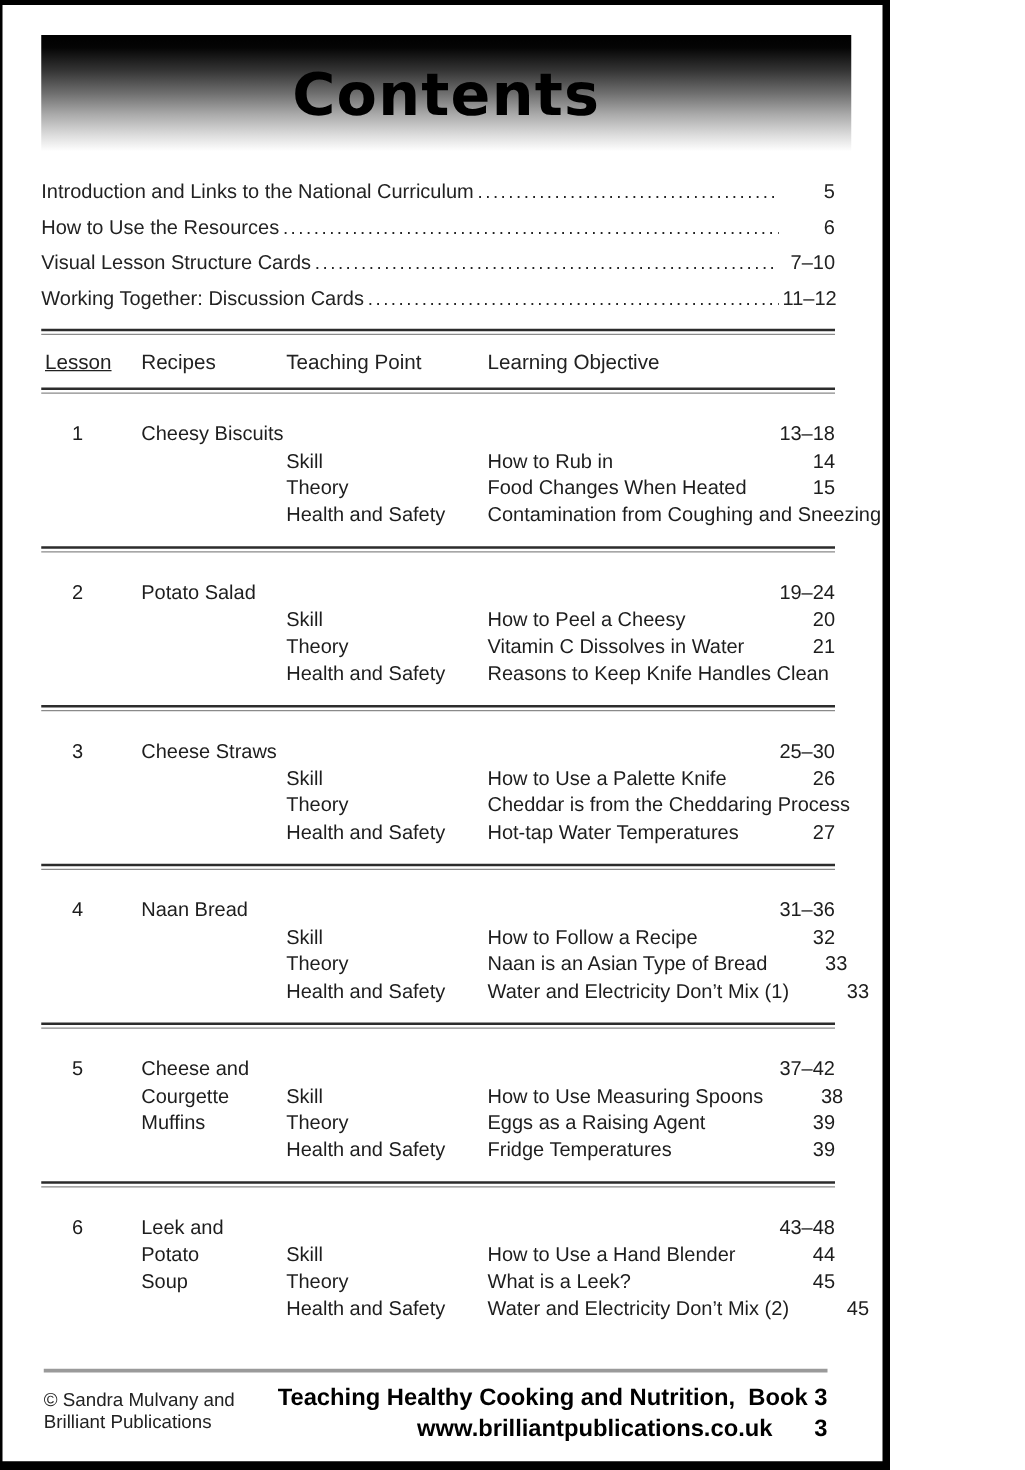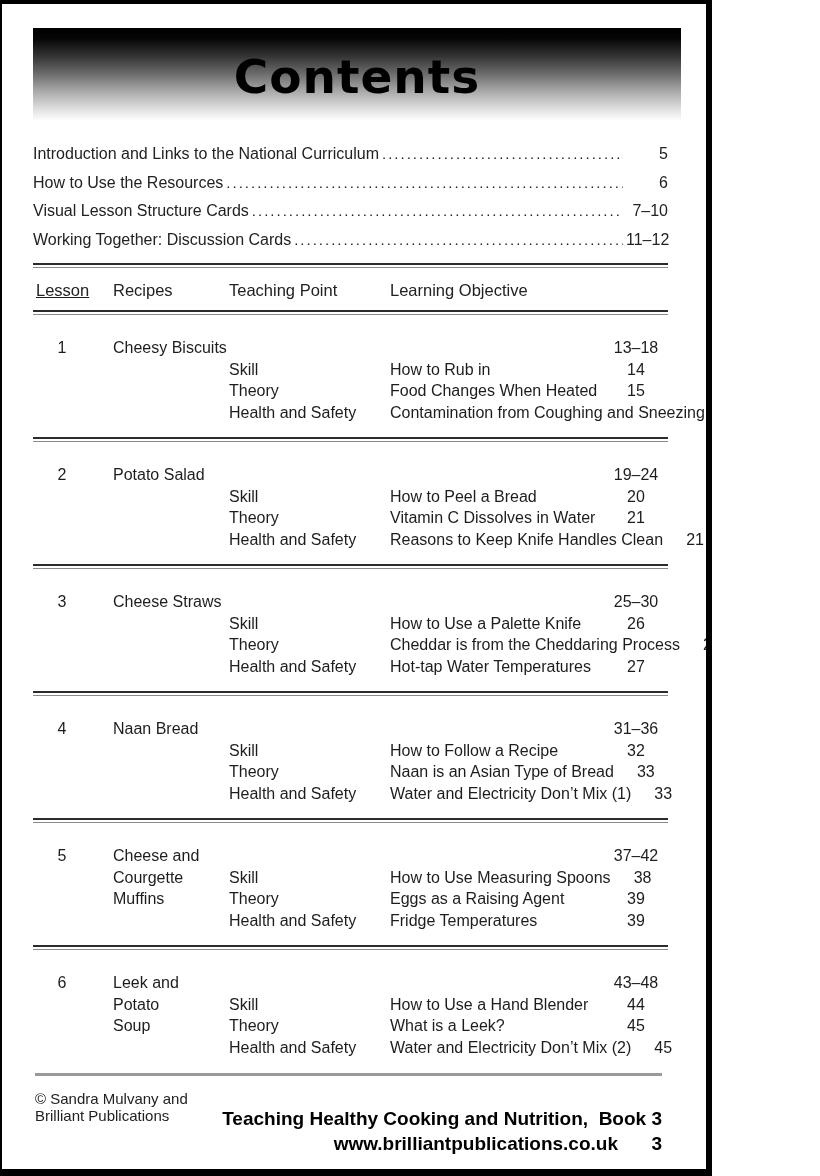--- a/index.html
+++ b/index.html
@@ -67,30 +67,30 @@
   .thead {
     padding:13px 0 10px 0;
     font-size:16.5px; color:#222;
   }
   .thead .h-lesson { padding-left:3px;text-decoration:underline; }
   .lesson-block { padding:22px 0 14px 0; }
   .lesson-row { line-height:21.5px; font-size:16px; color:#1d1d1d; }
   .cell-lesson { text-align:center; padding-right:22px; }
   .cell-recipe, .cell-point { white-space:nowrap; }
   .cell-objective { white-space:nowrap; overflow:visible; }
-  .cell-pages { text-align:center; white-space:nowrap; }
+  .cell-pages { text-align:right; white-space:nowrap; }
   
   .footer {
     position:absolute; left:33px; right:44px; bottom:14px;
   }
   .footer-rule { height:3px; background:#9a9a9a; margin-bottom:10px; }
   .footer-row { display:flex; justify-content:space-between; align-items:flex-start; }
   .copyright { font-size:15px; color:#222; padding-top:4px; }
   .footer-right { text-align:right; }
-  .book-title { font-weight:bold; font-size:19px; white-space:pre; color:#000;margin-top:22px; }
+  .book-title { font-weight:bold; font-size:19px; white-space:pre; color:#000; }
   .footer-line2 {
     display:flex; justify-content:flex-end; align-items:baseline;
     font-weight:bold; font-size:19px; margin-top:3px; color:#000;
   }
   .page-num { width:44px; text-align:right; }
 </style>
 </head>
 <body>
 
 <div class="page">
@@ -173,21 +173,21 @@
             <span class="cell-lesson">2</span>
             <span class="cell-recipe">Potato Salad</span>
             <span class="cell-point"></span>
             <span class="cell-objective"></span>
             <span class="cell-pages">19–24</span>
           </div>
           <div class="grid-row lesson-row">
             <span class="cell-lesson"></span>
             <span class="cell-recipe"></span>
             <span class="cell-point">Skill</span>
-            <span class="cell-objective">How to Peel a Bread</span>
+            <span class="cell-objective">How to Peel a Cheesy</span>
             <span class="cell-pages">20</span>
           </div>
           <div class="grid-row lesson-row">
             <span class="cell-lesson"></span>
             <span class="cell-recipe"></span>
             <span class="cell-point">Theory</span>
             <span class="cell-objective">Vitamin C Dissolves in Water</span>
             <span class="cell-pages">21</span>
           </div>
           <div class="grid-row lesson-row">

